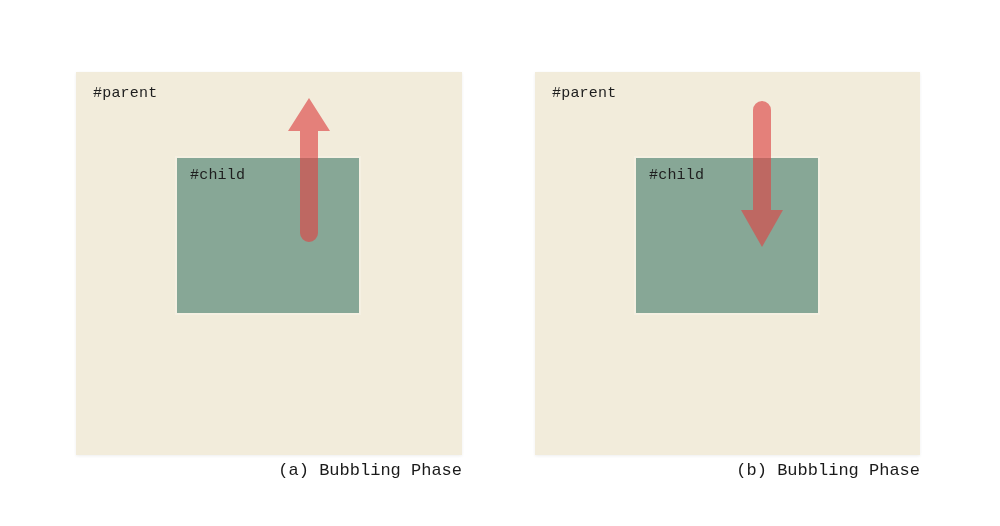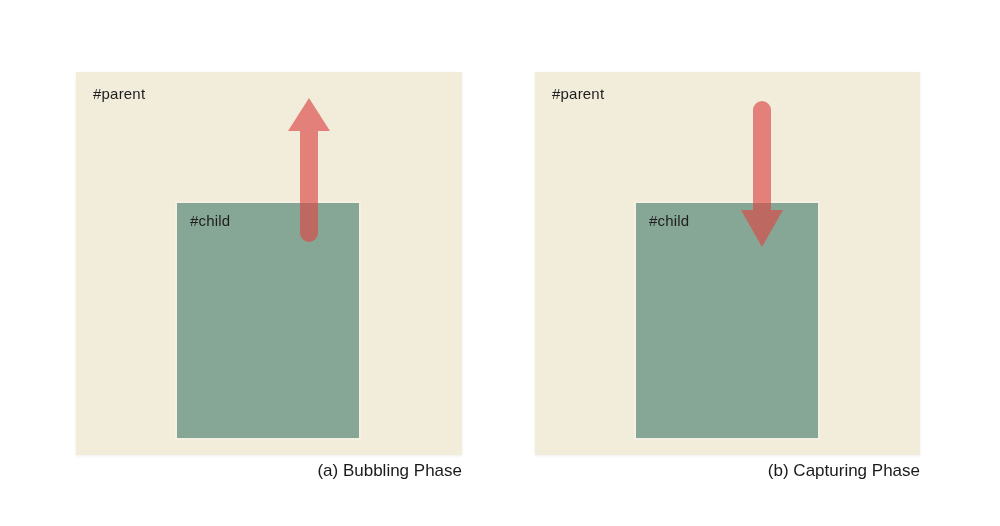--- a/index.html
+++ b/index.html
@@ -10,21 +10,21 @@
     --label-text: #1E1E1E;
     --caption-text: #1A1A1A;
   }
   * { margin: 0; padding: 0; box-sizing: border-box; }
   html, body {
     width: 1000px; height: 526px;
     background: var(--page-bg);
     font-family: "Liberation Sans", sans-serif;
     overflow: hidden;
   }
-  .stage { position: relative; width: 1000px; height: 526px; }
+  .stage { position: relative; width: 1000px; height: 526px; font-family: Liberation Mono, monospace; }
 
   .parent-box {
     position: absolute;
     top: 72px;
     height: 383px;
     background: var(--parent-box-bg);
     box-shadow: 0 1px 3px rgba(0,0,0,0.07);
   }
   .parent-box.left  { left: 76px;  width: 386px; }
   .parent-box.right { left: 535px; width: 385px; }
@@ -33,24 +33,23 @@
     position: absolute;
     left: 17px; top: 13px;
     font-size: 15px;
     color: var(--label-text);
     letter-spacing: 0.2px;
   }
 
   .child-box {
     position: absolute;
     left: 101px; top: 86px;
-    width: 182px; height: 235px;
+    width: 182px; height: 155px;
     background: var(--child-box-bg);
     box-shadow: 0 0 0 2px rgba(248,244,232,0.55);
-    margin-top: 45px;
   }
   .child-label {
     position: absolute;
     left: 13px; top: 9px;
     font-size: 15px;
     color: var(--label-text);
     letter-spacing: 0.2px;
   }
 
   .arrow-svg {
@@ -95,15 +94,15 @@
       <span class="child-label">#child</span>
     </div>
 
     <svg class="arrow-svg" viewBox="0 0 385 383" aria-hidden="true">
       <path class="arrow-shape" d="M218,138 L218,38 A9,9 0 0 1 236,38 L236,138 L248,138 L227,175 L206,138 Z"></path>
     </svg>
   </div>
 
   <div class="caption left">(a) Bubbling Phase</div>
 
-  <div class="caption right">(b) Capturing Phase</div>
+  <div class="caption right">(b) Bubbling Phase</div>
 
 </div>
 
 </body></html>

